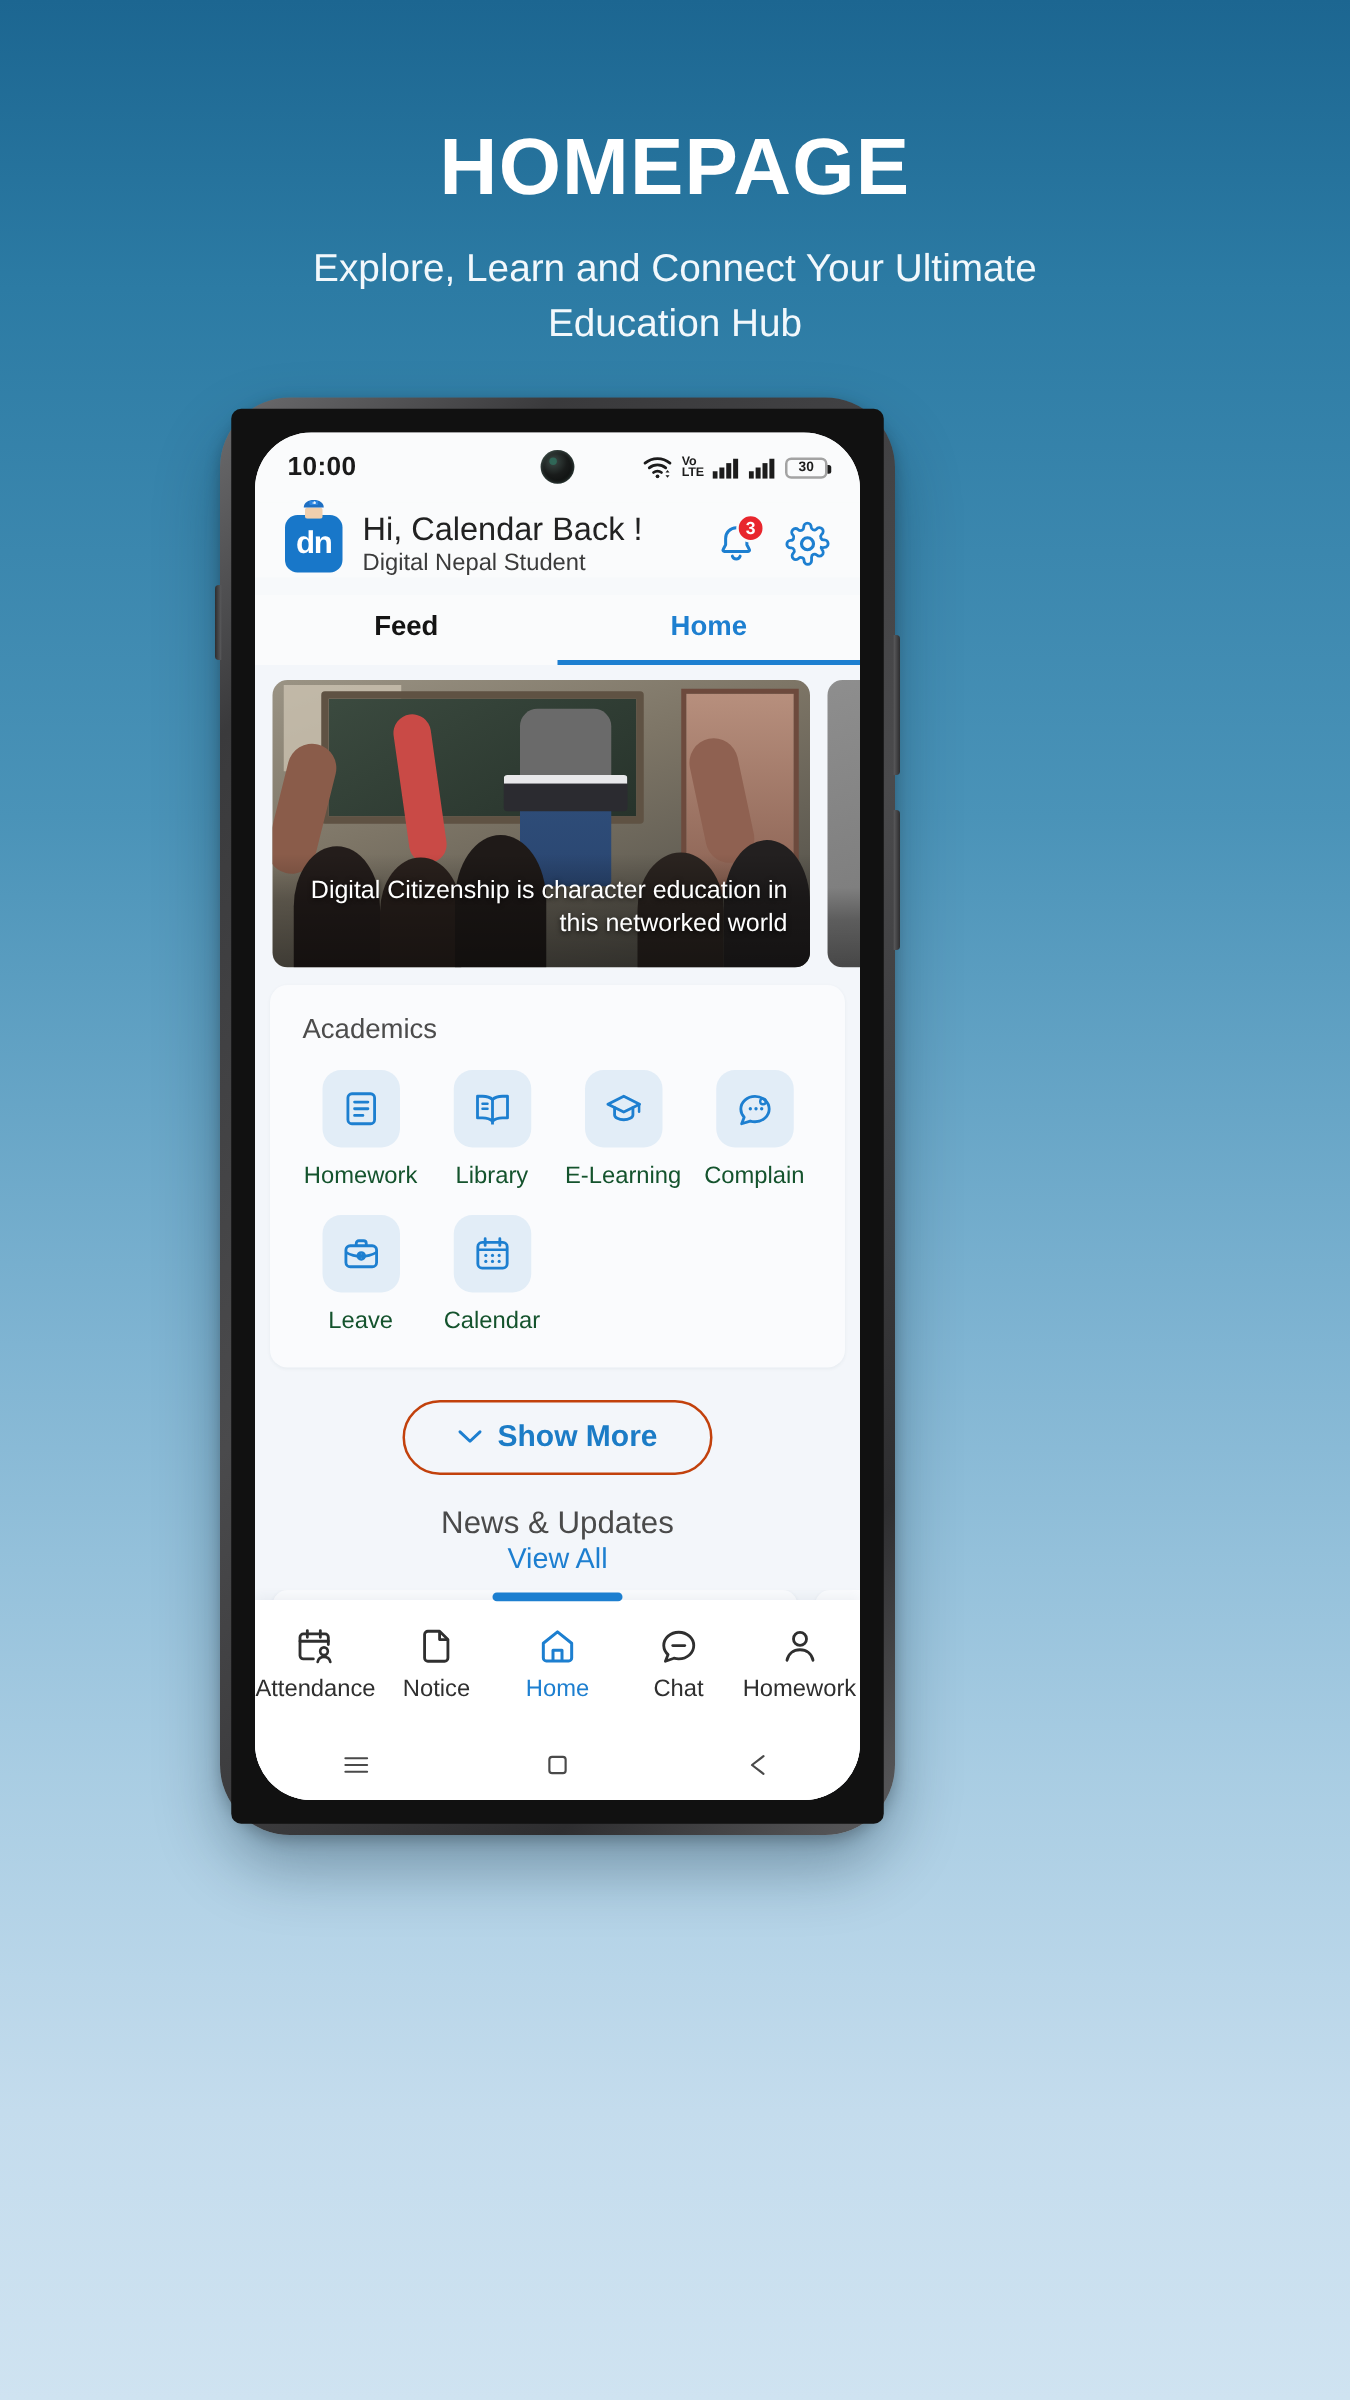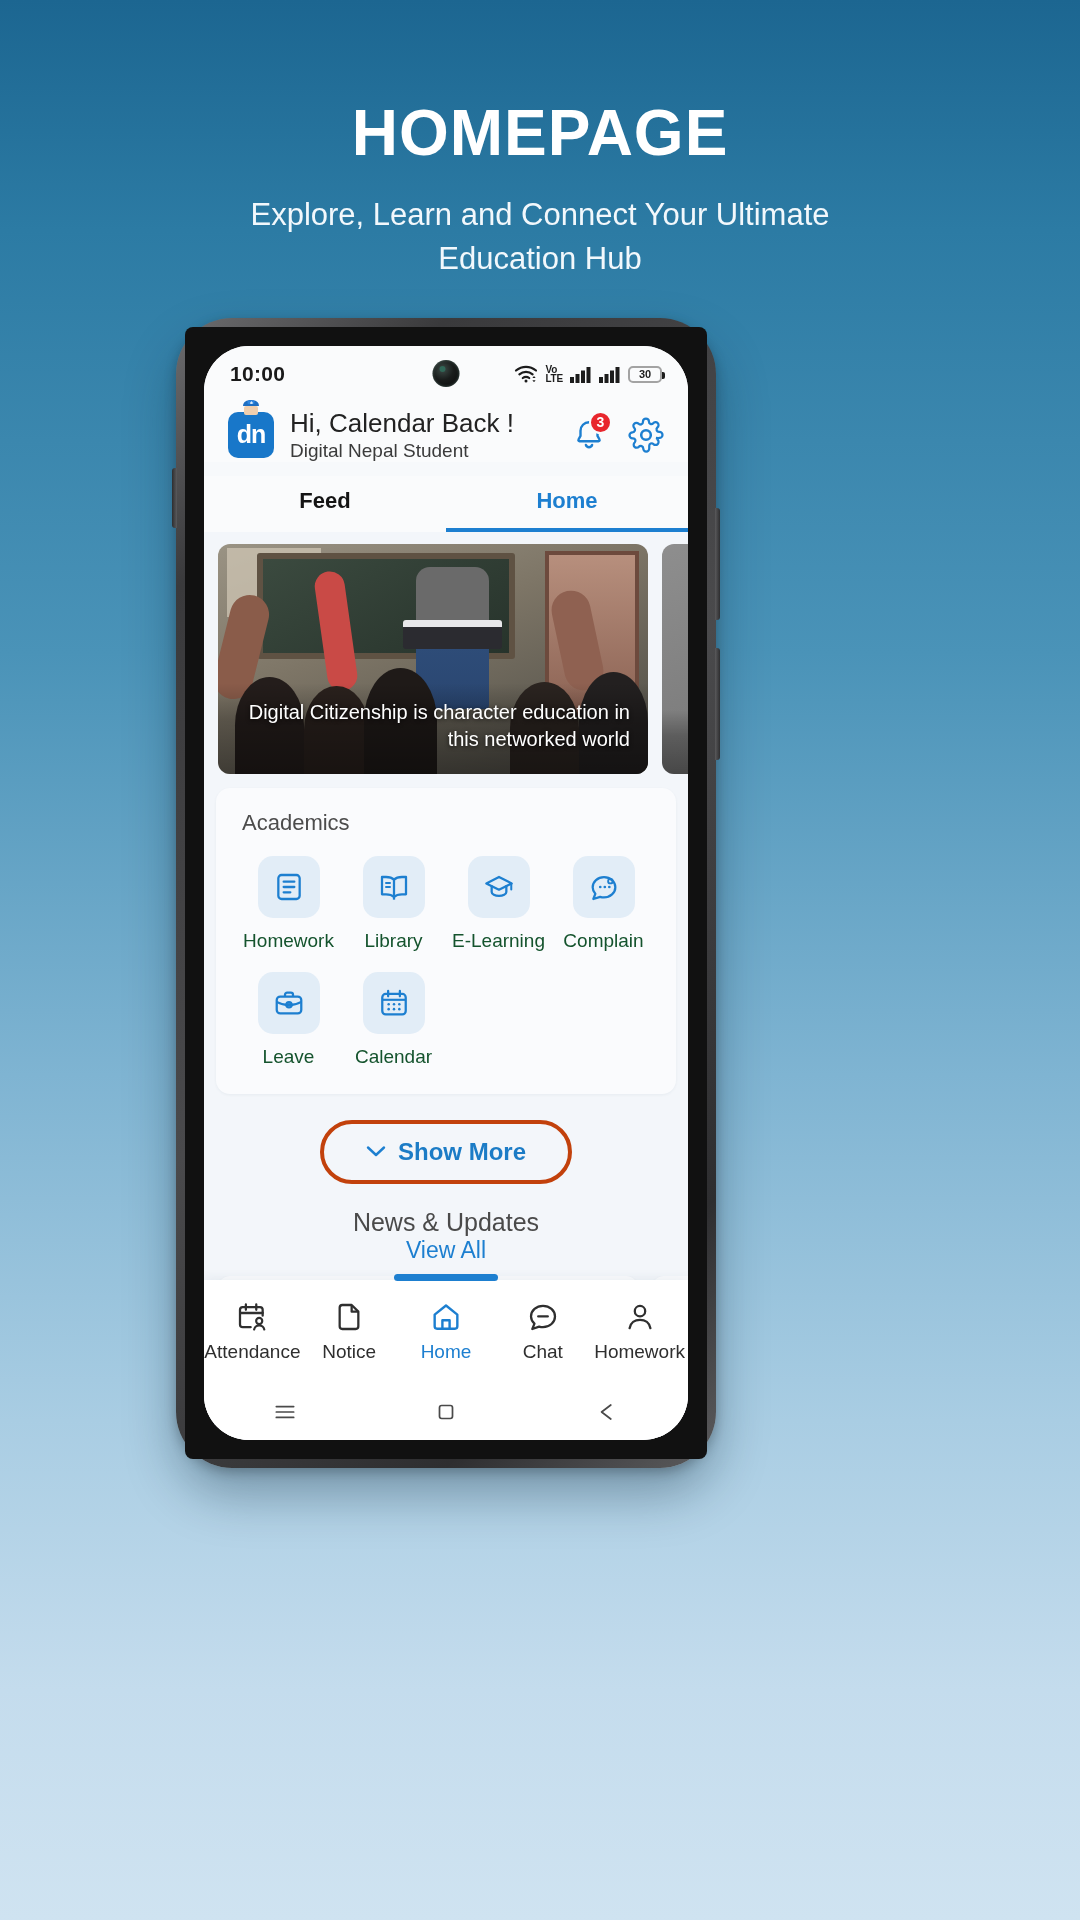--- a/index.html
+++ b/index.html
@@ -170,21 +170,21 @@
   .tile-ico {
     width: 62px; height: 62px; border-radius: 15px; background:#e2edf7;
     display:flex; align-items:center; justify-content:center;
   }
   .tile-lbl { margin-top: 12px; font-size: 19px; color: #14532d; }
 
   
   .showmore-row { display:flex; justify-content:center; padding: 26px 0 18px 0; }
   .showmore {
     display:flex; align-items:center; gap: 12px;
-    border: 4px solid #c2410c; color:#1c7cc6; background: transparent;
+    border: 2px solid #c2410c; color:#1c7cc6; background: transparent;
     border-radius: 40px; padding: 14px 42px; font-size: 24px; font-weight: 600;
   }
 
   
   .news-head {
     display:flex; align-items:center; justify-content:space-between;
     padding: 6px 22px 12px 22px;
     flex-direction: column;
   }
   .news-title { font-size: 25px; color: #4a4a4a; }

